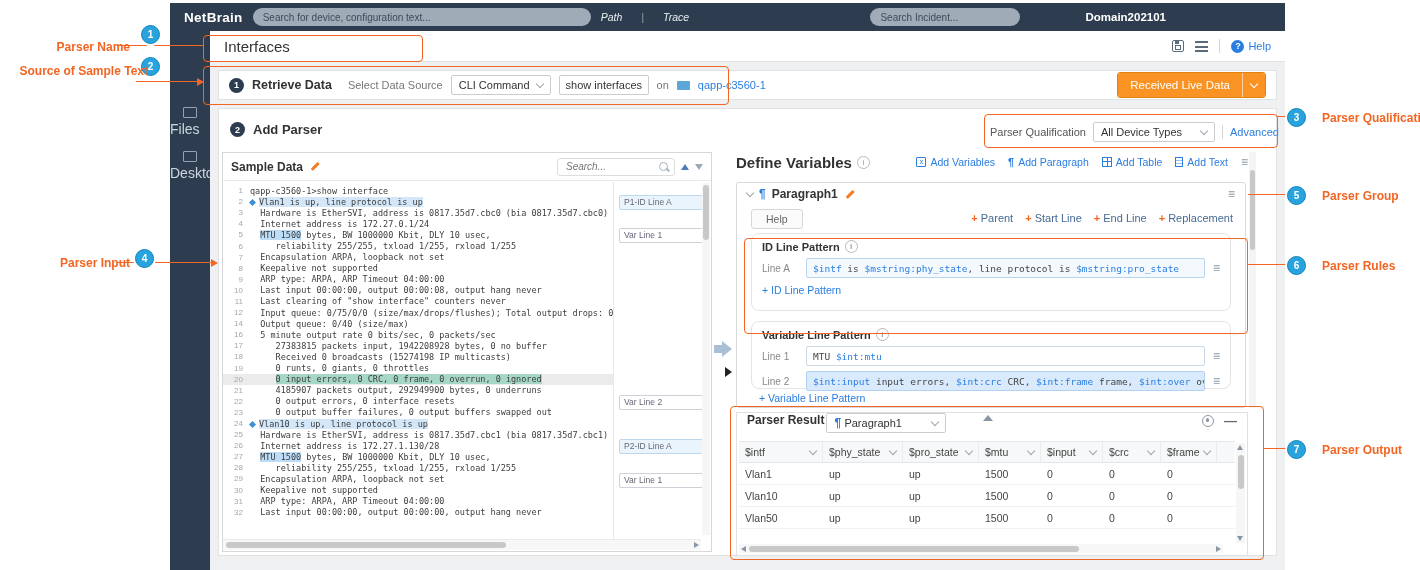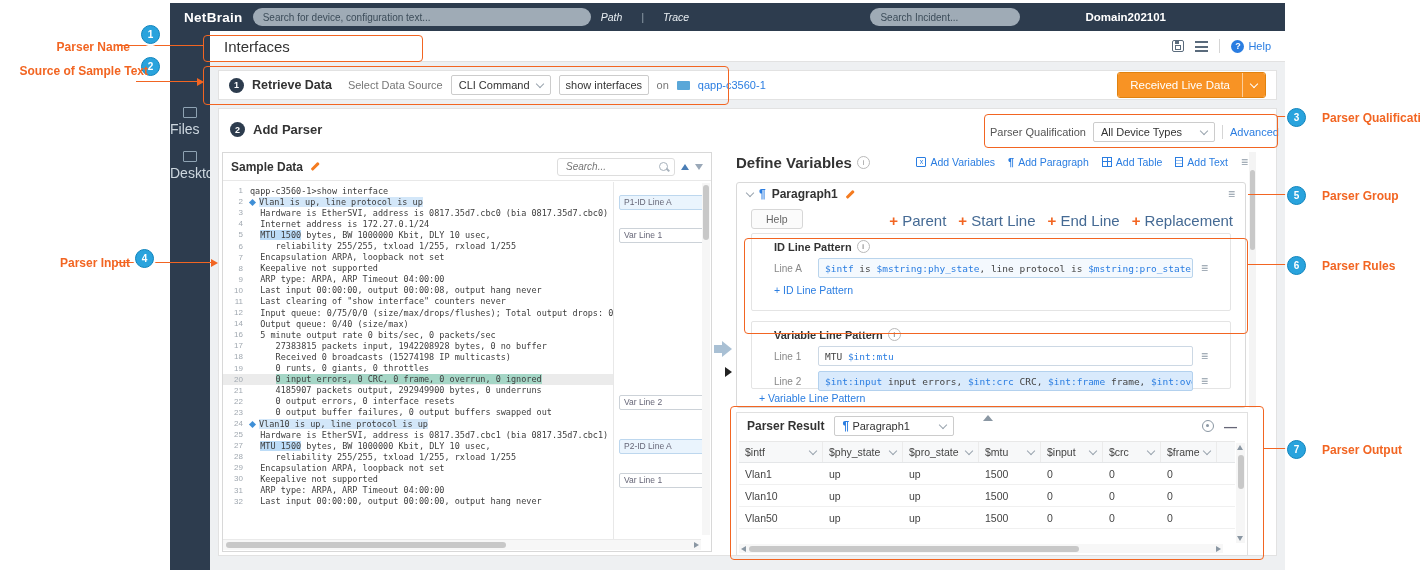--- a/index.html
+++ b/index.html
@@ -106,44 +106,44 @@
   .ic-table{width:10px;height:10px;border:1px solid #2a7de1;box-sizing:border-box;background:linear-gradient(#2a7de1,#2a7de1) 0 3px/10px 1px no-repeat,linear-gradient(#2a7de1,#2a7de1) 4px 0/1px 10px no-repeat;}
   .ic-text{width:8px;height:10px;border:1px solid #2a7de1;box-sizing:border-box;background:repeating-linear-gradient(to bottom,transparent 0 2px,#9dc2ef 2px 3px);}
   .menu-ic{color:#8a97a3;font-size:12px;cursor:pointer;}
 
   .para-card{position:absolute;left:736px;top:182px;width:510px;height:226px;border:1px solid #d9d9d9;border-radius:3px;background:#fff;box-sizing:border-box;}
   .pc-header{height:22px;display:flex;align-items:center;gap:6px;padding:0 10px;}
   .pc-name{font-weight:bold;font-size:12px;color:#333;}
   .pc-pilcrow{color:#2a7de1;font-size:12px;font-weight:bold;}
   .pc-menu{margin-left:auto;}
   .help-btn{position:absolute;left:14px;top:26px;height:18px;padding:0 14px;border:1px solid #d7d7d7;border-radius:3px;background:#fbfbfb;font-size:10.5px;color:#666;display:flex;align-items:center;cursor:pointer;}
-  .add-links{position:absolute;right:12px;top:29px;display:flex;gap:12px;font-size:15px;white-space:nowrap;}
+  .add-links{position:absolute;right:12px;top:29px;display:flex;gap:12px;font-size:11px;white-space:nowrap;}
   .add-link{cursor:pointer;color:#456a94;}
-  .pat-box{position:absolute;left:14px;width:480px;border:1px solid #e4e4e4;border-radius:2px;background:#fff;box-sizing:border-box;padding:6px 22px;}
+  .pat-box{position:absolute;left:14px;width:480px;border:1px solid #e4e4e4;border-radius:8px;background:#fff;box-sizing:border-box;padding:6px 10px;}
   #id-box{top:50px;height:78px;}
   #var-box{top:138px;height:68px;}
   .pat-title{font-size:11px;font-weight:bold;color:#333;display:flex;gap:5px;align-items:center;}
   .pat-row{display:flex;align-items:center;margin-top:5px;gap:8px;}
   .pat-label{width:36px;font-size:10px;color:#888;flex:none;}
   .pat-input{flex:1;height:20px;border:1px solid #ccd8e4;border-radius:2px;background:#fff;display:flex;align-items:center;padding:0 6px;overflow:hidden;white-space:pre;font-family:"DejaVu Sans Mono",monospace;font-size:9.5px;box-sizing:border-box;min-width:0;}
   .pat-input.first{background:#f4f9fe;border-color:#b9d4ec;}
   .pat-input.sel{background:#d9eafc;border-color:#b3d1ee;}
   .seg-var{color:#2a7de1;}
   .seg-lit{color:#444;}
   .pat-menu{color:#8a97a3;font-size:12px;flex:none;cursor:pointer;}
   .pat-add{margin-top:6px;font-size:10.5px;color:#2a7de1;cursor:pointer;}
   .var-add{position:absolute;left:22px;top:209px;font-size:10.5px;color:#2a7de1;cursor:pointer;}
   .line2-marker{position:absolute;left:725px;top:367px;width:0;height:0;border-top:5px solid transparent;border-bottom:5px solid transparent;border-left:7px solid #222;}
   .dv-vscroll{position:absolute;left:1249px;top:152px;width:7px;height:256px;background:#f4f4f4;}
   .dv-vthumb{position:absolute;top:18px;left:1px;width:5px;height:80px;background:#c8c8c8;border-radius:3px;}
 
   
   .result-panel{position:absolute;left:736px;top:412px;width:512px;height:144px;background:#fff;border:1px solid #e0e0e0;box-sizing:border-box;}
   .rp-collapse{position:absolute;left:246px;top:2px;width:0;height:0;border-left:5px solid transparent;border-right:5px solid transparent;border-bottom:6px solid #8a97a3;cursor:pointer;}
-  .rp-header{height:26px;display:flex;align-items:center;gap:10px;padding:0 10px;box-sizing:border-box;}
+  .rp-header{height:26px;display:flex;align-items:flex-start;gap:2px;padding:0 10px;box-sizing:border-box;}
   .rp-title{font-weight:bold;font-size:12px;color:#333;white-space:nowrap;}
   .rp-dd{width:120px;justify-content:space-between;}
   .rp-right{margin-left:auto;display:flex;align-items:center;gap:10px;}
   .gear{width:10px;height:10px;border:1.5px solid #8a97a3;border-radius:50%;position:relative;box-sizing:content-box;}
   .gear::after{content:"";position:absolute;left:2.5px;top:2.5px;width:3.5px;height:3.5px;background:#8a97a3;border-radius:50%;}
   .minus{color:#667;font-size:13px;font-weight:bold;cursor:pointer;}
   .rp-table{position:absolute;left:2px;top:28px;width:496px;bottom:12px;overflow:hidden;border-top:1px solid #e8e8e8;}
   .rt-head{display:flex;background:#f7f8f9;border-bottom:1px solid #e4e6e8;}
   .rt-th{display:flex;align-items:center;height:20px;padding:0 6px;font-size:10.5px;color:#444;border-right:1px solid #ebebeb;box-sizing:border-box;cursor:pointer;}
   .rt-th .cv{margin-left:auto;}
@@ -298,20 +298,21 @@
         <div class="cl"><span class="no">16</span><span class="tx">  5 minute output rate 0 bits/sec, 0 packets/sec</span></div>
         <div class="cl"><span class="no">17</span><span class="tx">     27383815 packets input, 1942208928 bytes, 0 no buffer</span></div>
         <div class="cl"><span class="no">18</span><span class="tx">     Received 0 broadcasts (15274198 IP multicasts)</span></div>
         <div class="cl"><span class="no">19</span><span class="tx">     0 runts, 0 giants, 0 throttles</span></div>
         <div class="cl selrow"><span class="no">20</span><span class="tx">     <span class="hl-err">0 input errors, 0 CRC, 0 frame, 0 overrun, 0 ignored</span></span></div>
         <div class="cl"><span class="no">21</span><span class="tx">     4185907 packets output, 292949900 bytes, 0 underruns</span></div>
         <div class="cl"><span class="no">22</span><span class="tx">     0 output errors, 0 interface resets</span></div>
         <div class="cl"><span class="no">23</span><span class="tx">     0 output buffer failures, 0 output buffers swapped out</span></div>
         <div class="cl"><span class="no">24</span><span class="tx"><span class="mark-ic"></span><span class="hl-id">Vlan10 is up, line protocol is up</span></span></div>
         <div class="cl"><span class="no">25</span><span class="tx">  Hardware is EtherSVI, address is 0817.35d7.cbc1 (bia 0817.35d7.cbc1)</span></div>
+        <div class="cl"><span class="no">26</span><span class="tx">  Internet address is 172.27.1.130/28</span></div>
         <div class="cl"><span class="no">27</span><span class="tx">  <span class="hl-mtu">MTU 1500</span> bytes, BW 1000000 Kbit, DLY 10 usec,</span></div>
         <div class="cl"><span class="no">28</span><span class="tx">     reliability 255/255, txload 1/255, rxload 1/255</span></div>
         <div class="cl"><span class="no">29</span><span class="tx">  Encapsulation ARPA, loopback not set</span></div>
         <div class="cl"><span class="no">30</span><span class="tx">  Keepalive not supported</span></div>
         <div class="cl"><span class="no">31</span><span class="tx">  ARP type: ARPA, ARP Timeout 04:00:00</span></div>
         <div class="cl"><span class="no">32</span><span class="tx">  Last input 00:00:00, output 00:00:00, output hang never</span></div>
       </div>
     <div class="vdiv"></div>
     <div class="markers" id="marker-col">
         <div class="mk id" style="top: 13.1px;">P1-ID Line A</div>

